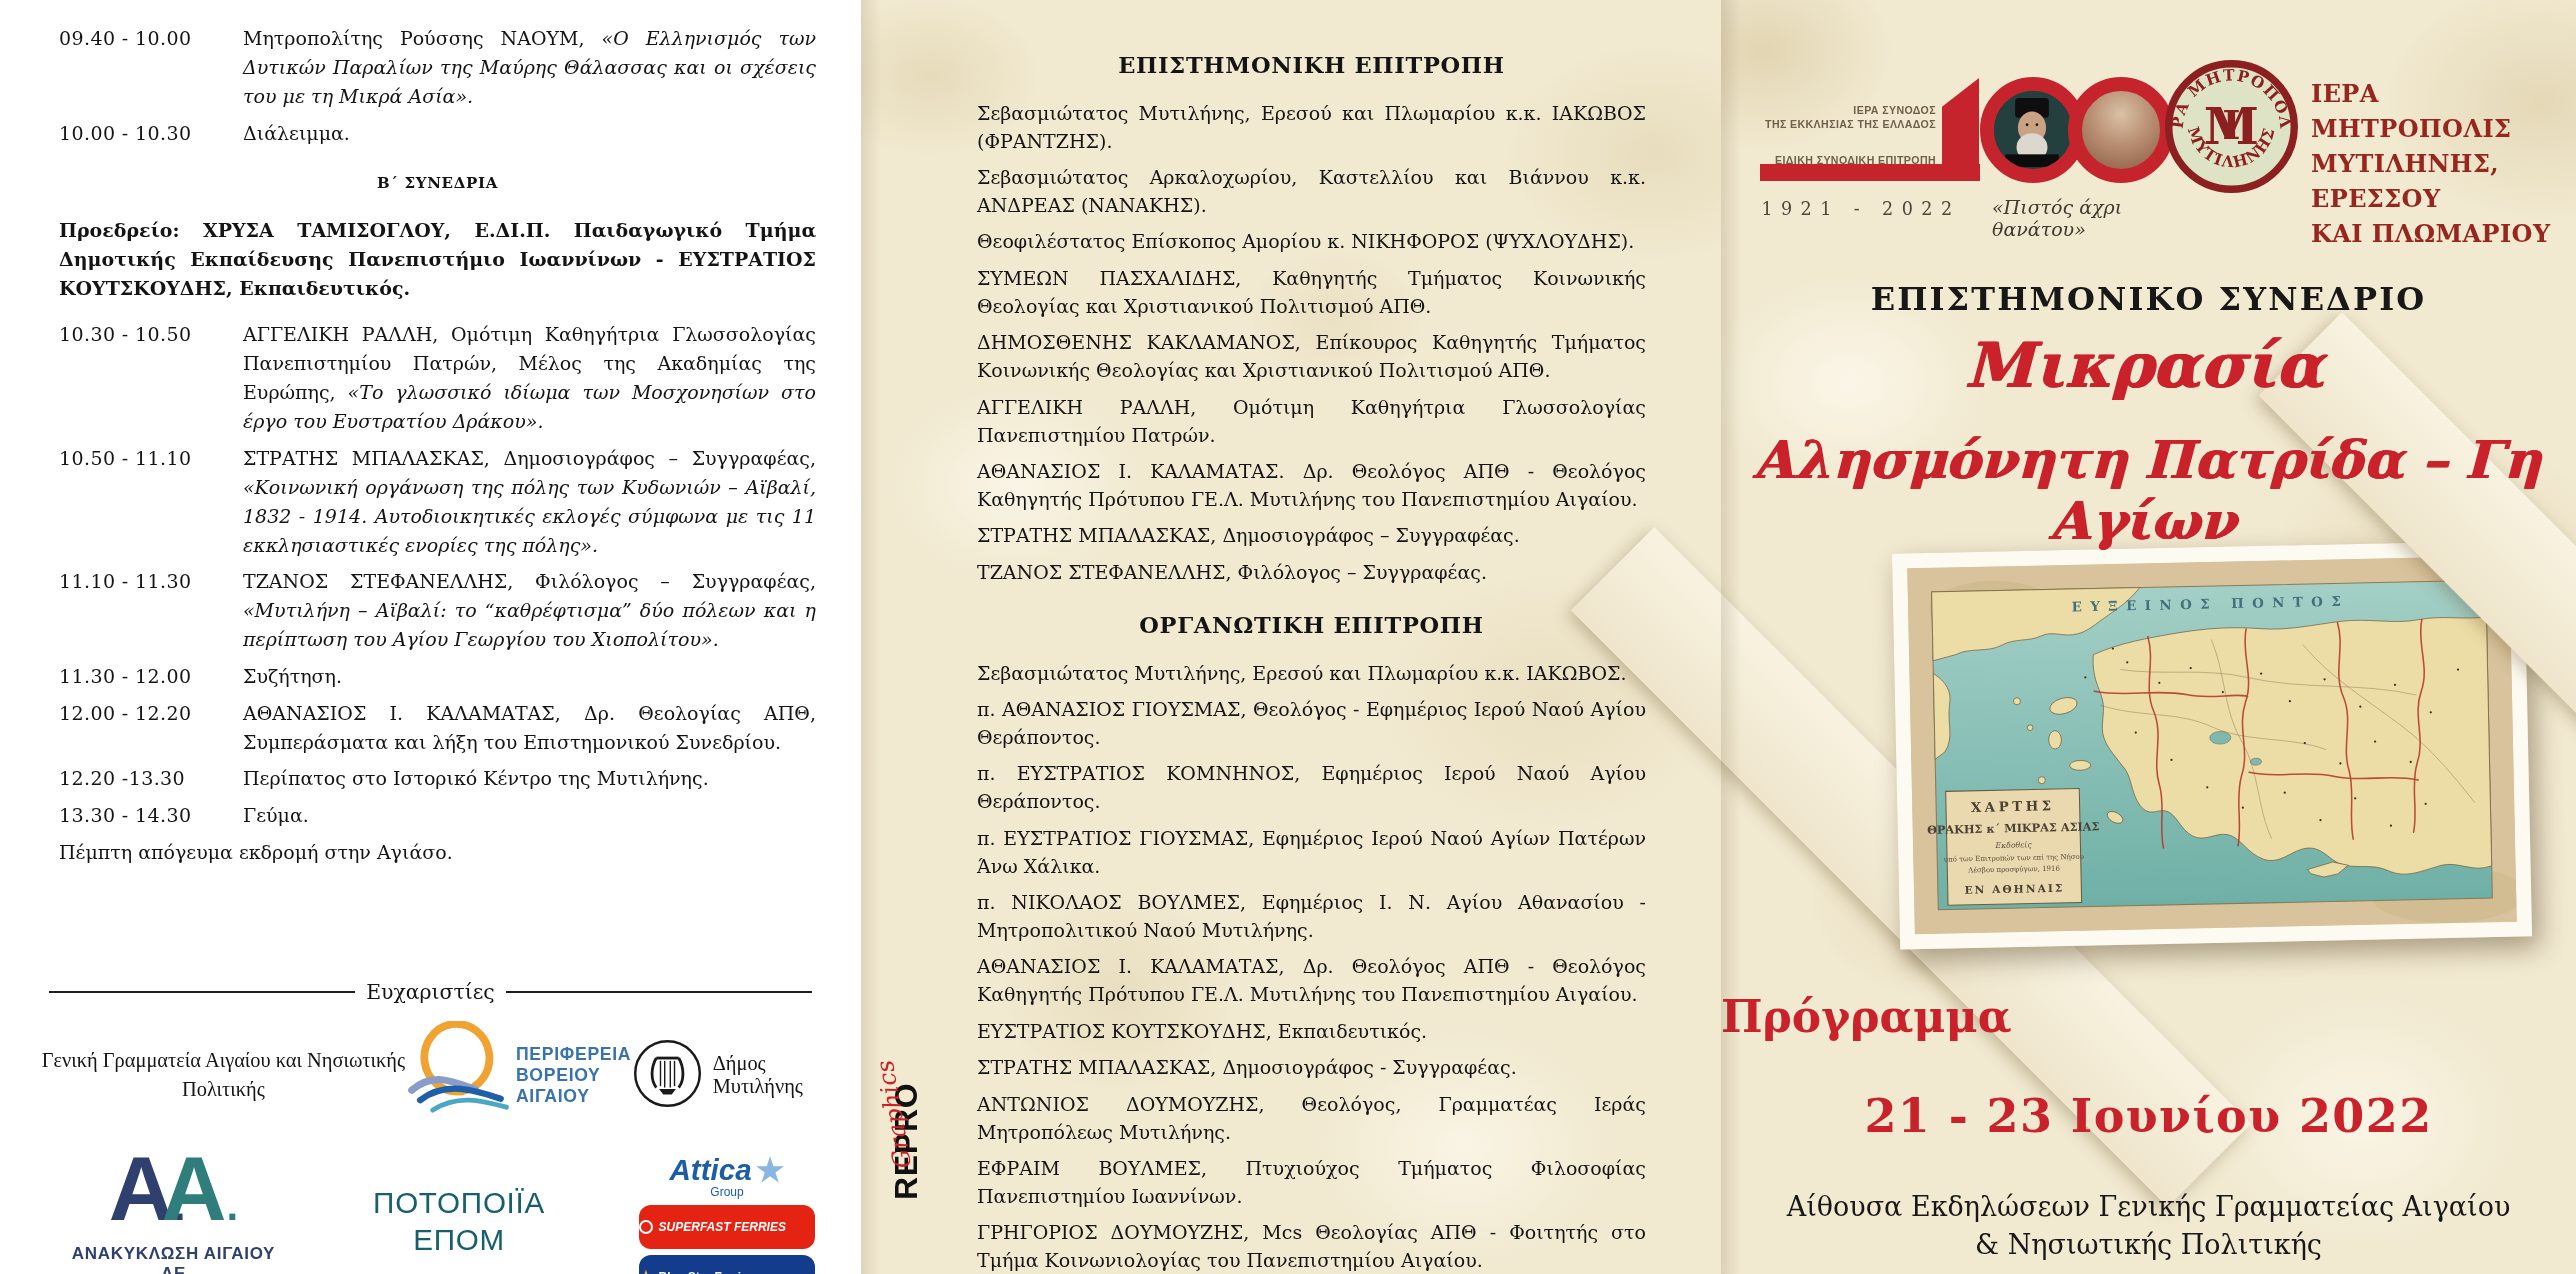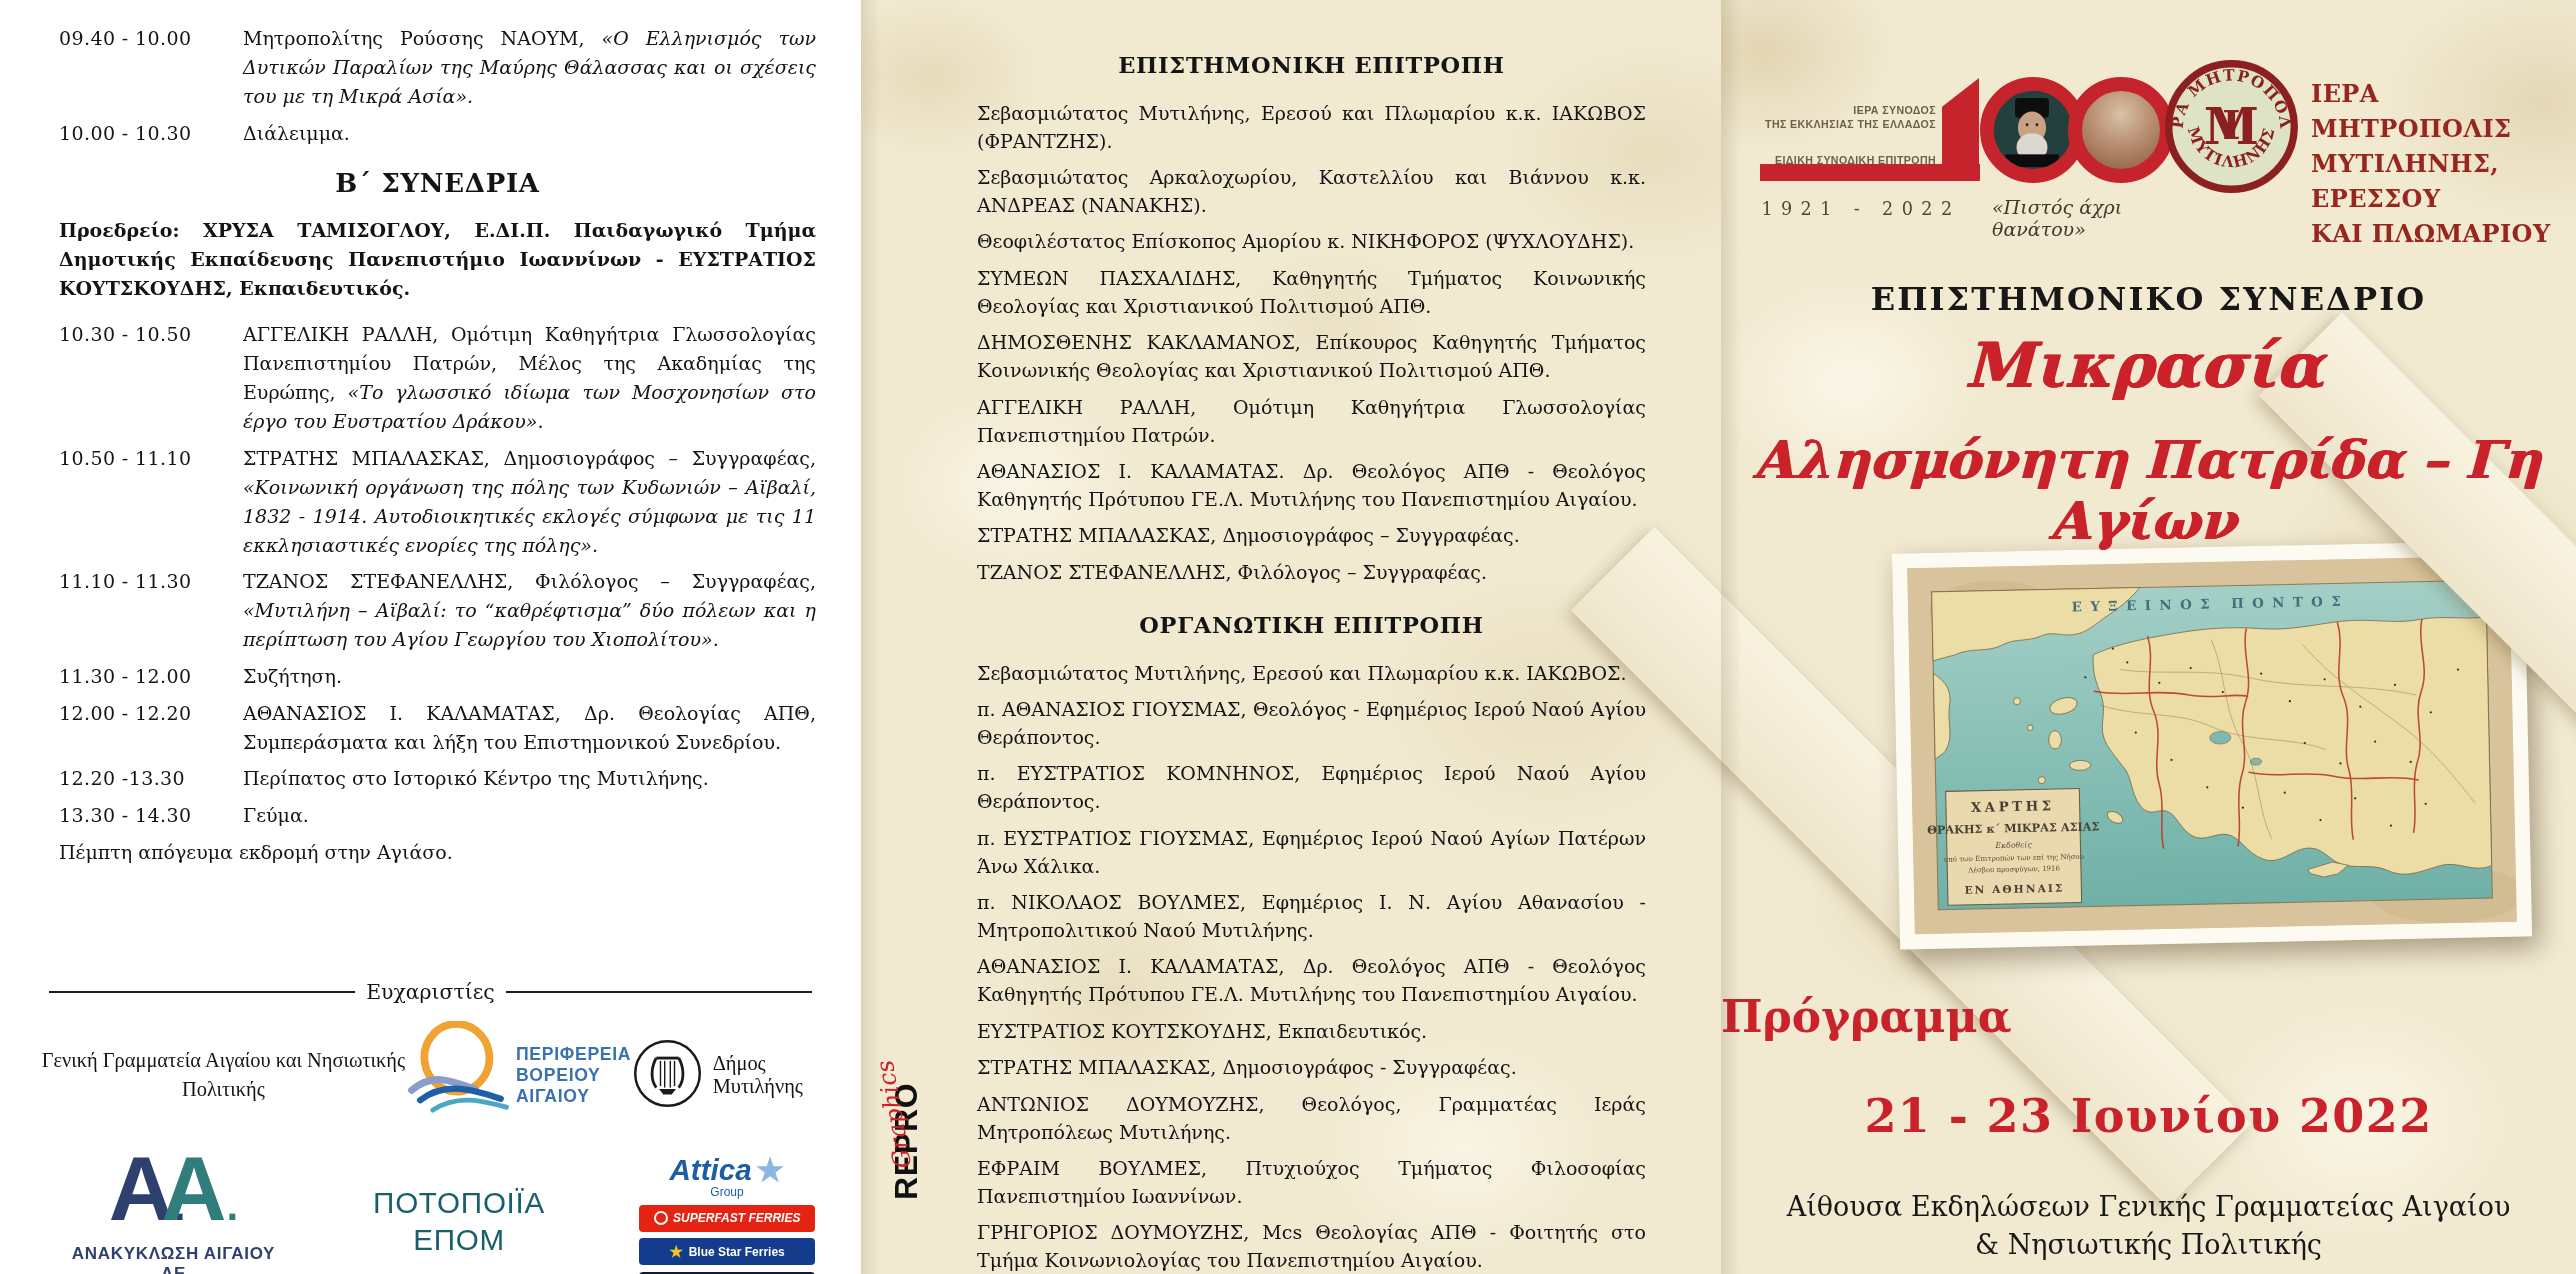--- a/index.html
+++ b/index.html
@@ -28,21 +28,21 @@
   .fold{position:absolute;top:0;bottom:0;width:19.7px;pointer-events:none;z-index:40}
   #fold1{left:861px;background:linear-gradient(90deg,rgba(80,60,30,.12),rgba(80,60,30,0))}
   #fold2{left:1721px;background:linear-gradient(90deg,rgba(80,60,30,.14),rgba(80,60,30,0))}
   .it{font-style:italic}
 
   
   .sched{padding:24px 45px 0 59px;font-size:19px;line-height:29px}
   .srow{display:flex;margin-bottom:7.7px}
   .time{flex:0 0 184px;letter-spacing:0.4px}
   .stext{flex:1;text-align:justify}
-  .sess-head{text-align:center;font-weight:bold;font-size:26px;letter-spacing:0.7px;margin:21px 0 18.3px}
+  .sess-head{text-align:center;font-weight:bold;font-size:15px;letter-spacing:0.7px;margin:21px 0 18.3px}
   .chair{font-weight:bold;text-align:justify;margin:0 0 17px}
   .excursion{margin-top:5.6px}
   .sponsors{position:absolute;left:0;right:0;top:980px;bottom:0}
   .thanks{display:flex;align-items:center;gap:11.3px;padding:0 49px;margin-bottom:12.7px}
   .thanks .line{flex:1;height:2.1px;background:#1d1d1d}
   .thanks .label{font-size:20.4px}
   .sp-row1{display:flex;align-items:center;justify-content:space-between;padding:4.2px 44px 0 41px}
   .gensec{font-size:20.4px;line-height:29.6px;text-align:center;font-family:"Liberation Serif",serif}
   .region{display:flex;align-items:center;gap:4.2px}
   .region-text{color:#3a72b0;font-family:"Liberation Sans",sans-serif;font-weight:bold;
@@ -57,22 +57,22 @@
   .aa-letters .d1{color:#2f3f6e;font-size:42px}
   .aa-letters .d2{color:#2f7e7c;font-size:42px}
   .aa-name{margin-top:9.9px;font-family:"Liberation Sans",sans-serif;font-weight:bold;font-size:17px;color:#2f3f6e;letter-spacing:0.7px}
   .epom{color:#17606b;font-family:"Liberation Sans",sans-serif;font-weight:normal;font-size:29.6px;
         line-height:37px;text-align:center;letter-spacing:0.7px;margin-top:33px;white-space:pre-line}
   .attica-block{width:176px}
   .attica-head{display:flex;align-items:center;justify-content:center;gap:4.2px;
                color:#1b5ea6;font-family:"Liberation Sans",sans-serif;font-weight:bold;font-style:italic;font-size:29.6px}
   .attica-star{color:#8ab6e2;font-size:32px;font-style:normal}
   .attica-group{text-align:center;color:#1b5ea6;font-family:"Liberation Sans",sans-serif;font-size:12px;margin-top:-4.2px}
-  .strip{height:27px;margin-top:6.3px;display:flex;align-items:center;justify-content:center;gap:5.6px;
-         color:#fff;font-family:"Liberation Sans",sans-serif;font-weight:bold;font-size:12px;border-radius:4px}
+  .strip{height:44px;margin-top:6.3px;display:flex;align-items:center;justify-content:flex-start;gap:5.6px;
+         color:#fff;font-family:"Liberation Sans",sans-serif;font-weight:bold;font-size:12px;border-radius:12px}
   .strip.superfast{background:#e42313;font-style:italic}
   .strip.bluestar{background:#143c8c}
   .strip.hellenic{background:#0e1a3c}
   .sficon{width:14px;height:14px;border-radius:50%;border:2.1px solid #fff;box-sizing:border-box}
   .bsstar{color:#f7c520;font-size:15.5px;font-style:normal}
 
   
   .mid-inner{padding:51px 76px 0 116px;font-size:19px;line-height:28px}
   .comm-head{font-size:22.5px;font-weight:bold;text-align:center;letter-spacing:0.7px;margin:0 0 19.7px}
   .comm-head.second{margin:25px 0 19.7px}

